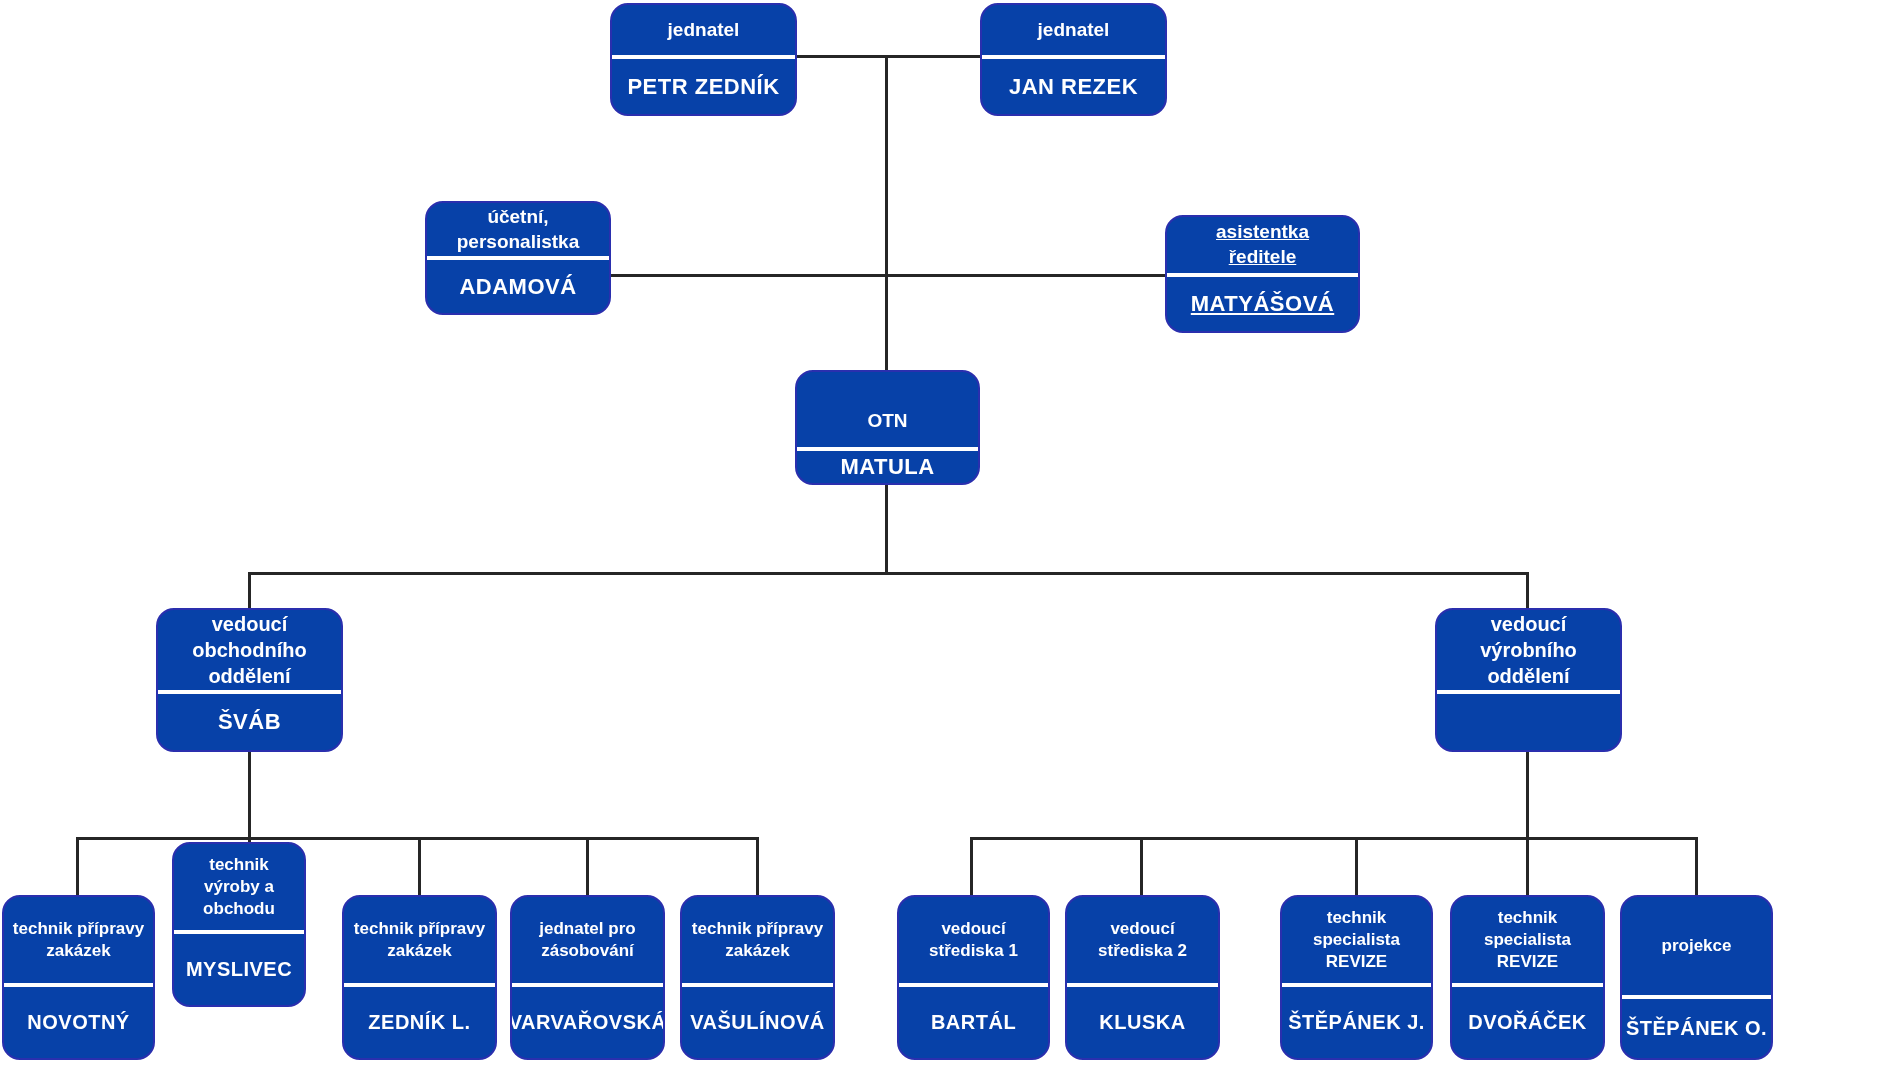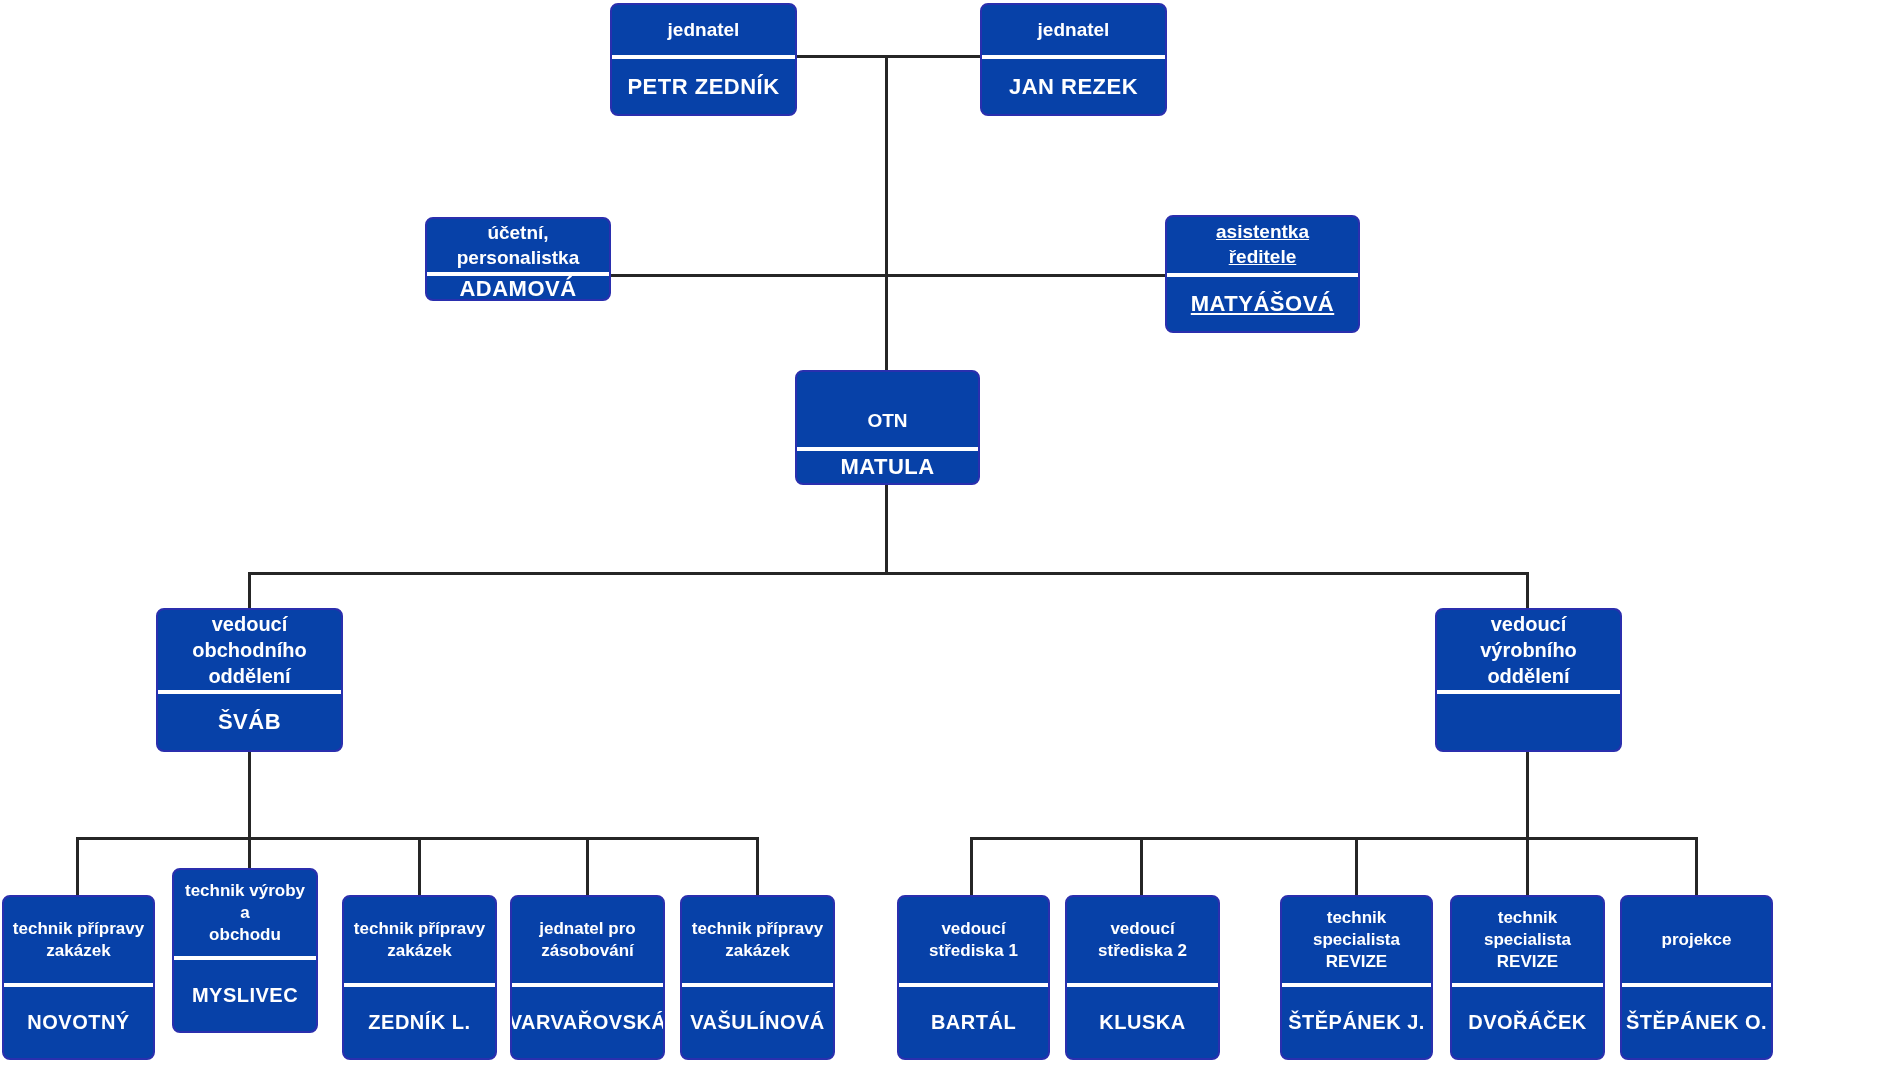--- a/index.html
+++ b/index.html
@@ -14,21 +14,21 @@
     height: 1080px;
     background: var(--page-bg, #ffffff);
     overflow: hidden;
   }
   
   .node {
     position: absolute;
     box-sizing: border-box;
     background: var(--node-fill, #0741a8);
     border: 2px solid var(--node-border, #2a2fae);
-    border-radius: 8px;
+    border-radius: 18px;
     color: var(--node-text, #ffffff);
     display: flex;
     flex-direction: column;
     overflow: hidden;
   }
   .node-title {
     flex: 0 0 auto;
     display: flex;
     align-items: center;
     justify-content: center;
@@ -100,21 +100,21 @@
     <div class="node-divider"></div>
     <div class="node-name">PETR ZEDNÍK</div>
   </div>
 
   <div class="node" style="left:980px; top:3px; width:187px; height:113px;">
     <div class="node-title" style="height:50px;">jednatel</div>
     <div class="node-divider"></div>
     <div class="node-name">JAN REZEK</div>
   </div>
 
-  <div class="node" style="left:425px; top:217px; width:186px; height:84px;">
+  <div class="node" style="left:425px; top:201px; width:186px; height:114px;">
     <div class="node-title" style="height:53px;">účetní,
 personalistka</div>
     <div class="node-divider"></div>
     <div class="node-name">ADAMOVÁ</div>
   </div>
 
   <div class="node" style="left:1165px; top:215px; width:195px; height:118px;text-decoration:underline;">
     <div class="node-title" style="height:56px;">asistentka
 ředitele</div>
     <div class="node-divider"></div>
@@ -143,21 +143,21 @@
     <div class="node-name"></div>
   </div>
 
   <div class="node sm" style="left:2px; top:895px; width:153px; height:165px;">
     <div class="node-title" style="height:86px;">technik přípravy
 zakázek</div>
     <div class="node-divider"></div>
     <div class="node-name">NOVOTNÝ</div>
   </div>
 
-  <div class="node sm" style="left:172px; top:868px; width:146px; height:165px;">
+  <div class="node sm" style="left:172px; top:842px; width:134px; height:165px;">
     <div class="node-title" style="height:86px;">technik výroby a
 obchodu</div>
     <div class="node-divider"></div>
     <div class="node-name">MYSLIVEC</div>
   </div>
 
   <div class="node sm" style="left:342px; top:895px; width:155px; height:165px;">
     <div class="node-title" style="height:86px;">technik přípravy
 zakázek</div>
     <div class="node-divider"></div>
@@ -202,18 +202,18 @@
 
   <div class="node sm" style="left:1450px; top:895px; width:155px; height:165px;">
     <div class="node-title" style="height:86px;">technik
 specialista
 REVIZE</div>
     <div class="node-divider"></div>
     <div class="node-name">DVOŘÁČEK</div>
   </div>
 
   <div class="node sm" style="left:1620px; top:895px; width:153px; height:165px;">
-    <div class="node-title" style="height:86px;">projekce</div>
+    <div class="node-title" style="height:98px;">projekce</div>
     <div class="node-divider"></div>
     <div class="node-name">ŠTĚPÁNEK O.</div>
   </div>
 
 </div>
 
 </body></html>

